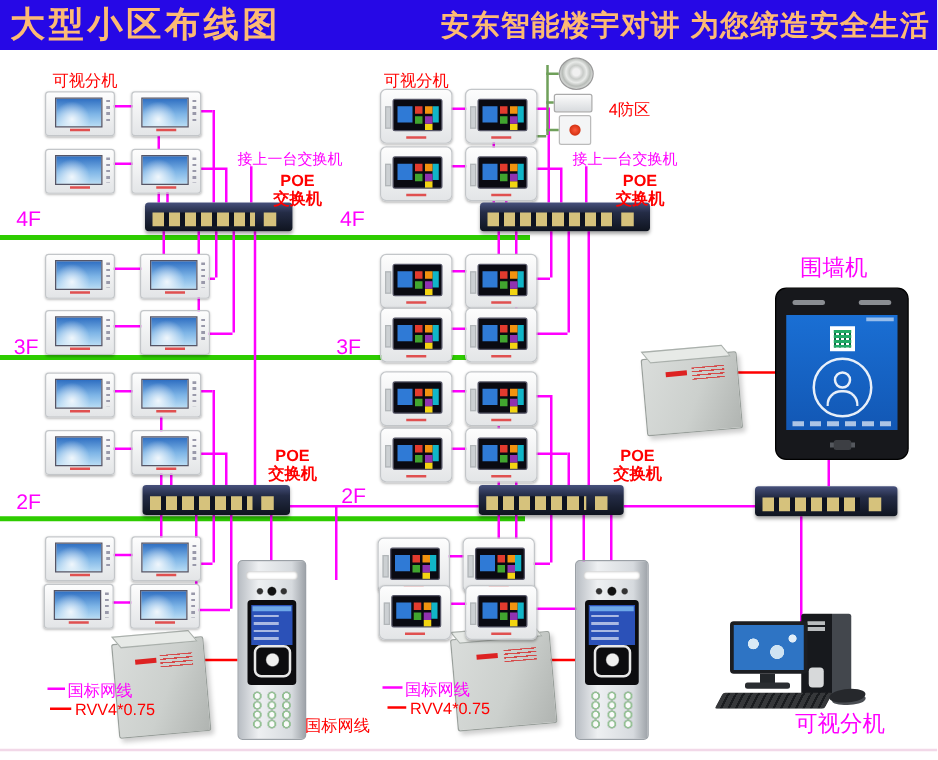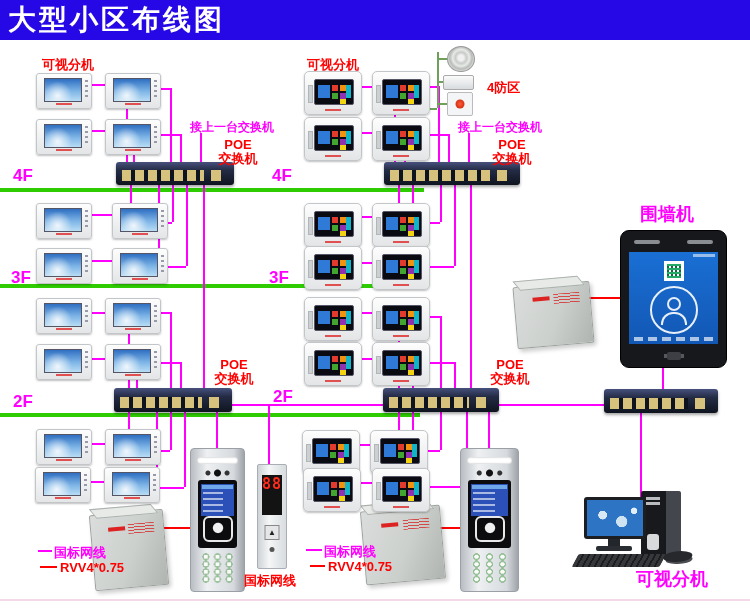--- a/index.html
+++ b/index.html
@@ -1,30 +1,30 @@
 <!DOCTYPE html>
 <html style="--hdr: #2608E6; --mag: #FF00FF; --red: #FF0000; --grn: #2ECC00; --sgrn: #6FA05A;"><head>
 <meta charset="utf-8">
 <style>
   html,body{margin:0;padding:0;background:#fff;}
   #canvas{position:relative;width:750px;height:608px;background:#fff;overflow:hidden;
           font-family:"Liberation Sans",sans-serif;}
   
   .hdr{position:absolute;left:0;top:0;width:750px;height:40px;background:var(--hdr,#2608E6);
-       color:#ffffff;display:flex;align-items:center;z-index:5;}
+       color:#fdba74;display:flex;align-items:center;z-index:5;}
   .hdr .t1{font-size:28px;font-weight:bold;margin-left:8px;letter-spacing:3px;white-space:nowrap;}
   .hdr .t2{font-size:23px;font-weight:bold;margin-left:auto;margin-right:6px;letter-spacing:1px;white-space:nowrap;}
   
   .wire{position:absolute;z-index:1;}
   .wire.m{background:var(--mag,#FF00FF);}
   .wire.r{background:var(--red,#FF0000);}
   .wire.g{background:var(--sgrn,#6FA05A);}
   .fline{position:absolute;height:4px;background:var(--grn,#2ECC00);z-index:1;}
   
-  .lab{position:absolute;z-index:4;font-weight:bold;white-space:nowrap;}
+  .lab{position:absolute;z-index:4;font-weight:normal;white-space:nowrap;}
   .lab.red{color:var(--red,#FF0000);font-size:13px;}
   .lab.mag{color:var(--mag,#FF00FF);font-size:12px;}
   .lab.flr{color:var(--mag,#FF00FF);font-size:17px;}
   .lab.big{color:var(--mag,#FF00FF);font-size:18px;}
   .poelbl{position:absolute;z-index:4;color:var(--red,#FF0000);font-weight:bold;font-size:13px;
           line-height:14px;text-align:center;}
   
   .mon{position:absolute;z-index:2;background:linear-gradient(#fdfdfd,#e3e5e7);
        border:1px solid #c3c6c9;border-radius:3px;box-shadow:0 1px 2px rgba(0,0,0,.25);}
   .mon .scr{position:absolute;border:1px solid #556;}
@@ -139,20 +139,21 @@
       transform:skewX(-30deg);box-shadow:3px 3px 0 -1px #4a4d52;}
   .bdiv{position:absolute;left:0;top:599px;width:750px;height:2px;background:#f2d8e8;z-index:1;}
 </style>
 </head>
 <body>
 
 <div id="canvas">
 
   <div class="hdr">
     <span class="t1">大型小区布线图</span>
+    <span class="t2">安东智能楼宇对讲 为您缔造安全生活</span>
   </div>
 
   <div class="fline" style="left:0;top:188px;width:424px;"></div>
   <div class="fline" style="left:0;top:284px;width:424px;"></div>
   <div class="fline" style="left:0;top:413px;width:420px;"></div>
 
   <div class="lab flr" style="left:13px;top:166px;">4F</div>
   <div class="lab flr" style="left:11px;top:268px;">3F</div>
   <div class="lab flr" style="left:13px;top:392px;">2F</div>
   <div class="lab flr" style="left:272px;top:166px;">4F</div>
@@ -207,25 +208,20 @@
   <div class="door" style="left:460px;top:448px;width:57px;height:142px;">
     <div class="d-bar"></div>
     <div class="d-cam"></div>
     <div class="d-panel">
       <div class="d-lcd"></div>
       <div class="d-card"></div>
     </div>
     <div class="d-keypad"></div>
   </div>
 
-  <div class="elev" style="left:257px;top:464px;width:28px;height:103px;">
-    <div class="e-disp">88</div>
-    <div class="e-btn">▲</div>
-    <div class="e-dot"></div>
-  </div>
 
   <div class="pbox" style="left:92px;top:512px;width:72px;height:74px;">
     <div class="mark"></div>
       <div class="mark2"></div>
   </div>
   <div class="pbox" style="left:363px;top:508px;width:78px;height:72px;">
     <div class="mark"></div>
       <div class="mark2"></div>
   </div>
   <div class="pbox" style="left:515px;top:284px;width:75px;height:60px;">

